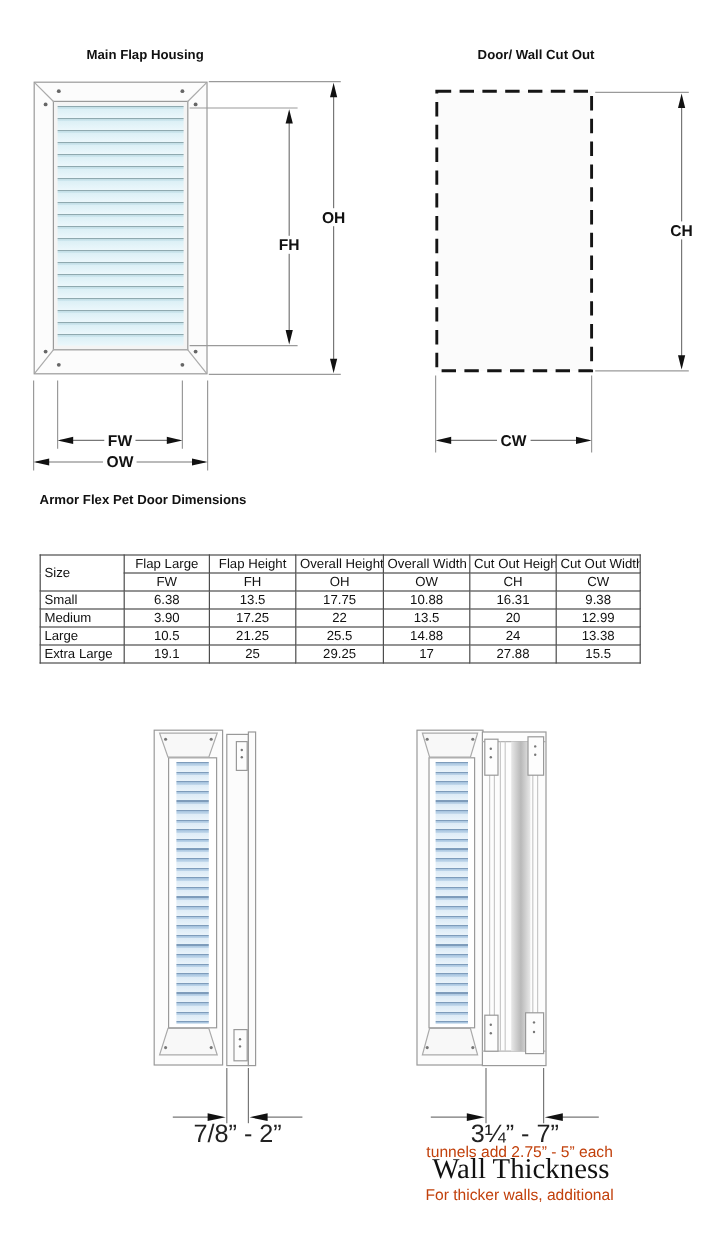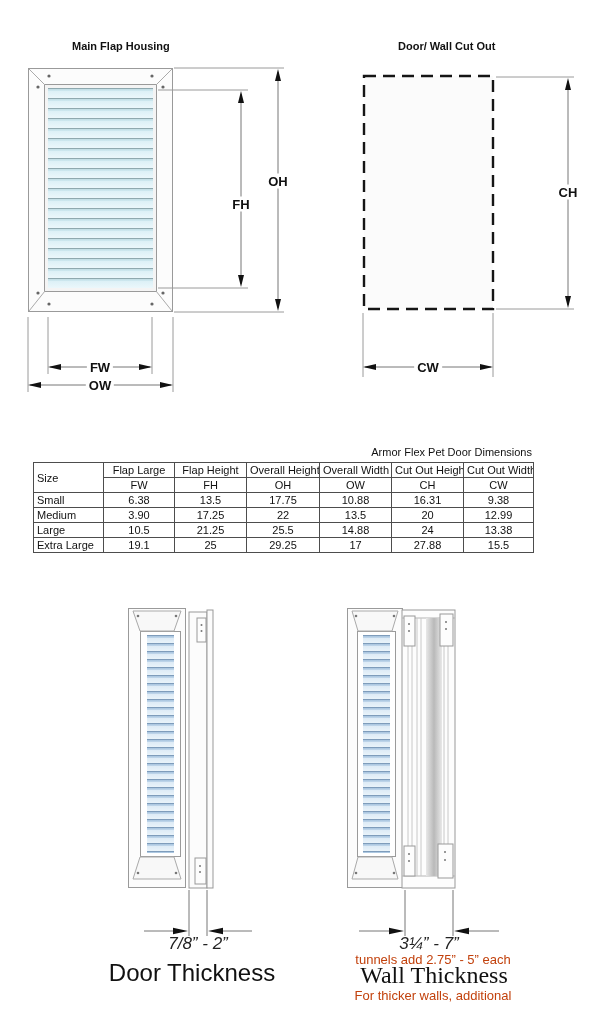--- a/index.html
+++ b/index.html
@@ -10,26 +10,26 @@
   .slats-top{position:absolute;
     background:repeating-linear-gradient(to bottom,
       #8fa9af 0px,#8fa9af 1px,#c2dde4 1px,#cfe9f1 3px,#dcf0f6 3px,#ebf7fb 10px);}
   .slats-side{position:absolute;
     background:repeating-linear-gradient(to bottom,
       #7e9cbb 0px,#7e9cbb 1px,#a6c3de 1px,#c3d9ec 3px,#ddebf6 3px,#e9f3fa 8px);}
   .diagram-title{position:absolute;font-size:11px;font-weight:bold;white-space:nowrap;padding-left:20px;}
   .dim-label{position:absolute;transform:translate(-50%,-50%);background:#fff;
     font-weight:bold;font-size:13px;padding:0 3px;white-space:nowrap;z-index:5;}
   .ctr{transform:translateX(-50%);white-space:nowrap;text-align:center;}
-  .range-label{position:absolute;font-size:17px;color:#222;z-index:5;font-style:italic;}
+  .range-label{position:absolute;font-size:21px;color:#222;z-index:5;}
   .big-label{position:absolute;font-size:24px;color:#111;z-index:5;}
   .note-line{position:absolute;font-size:13px;color:#c2410c;z-index:5;}
   #linework{position:absolute;left:0;top:0;z-index:4;pointer-events:none;}
   
-  #table-title{position:absolute;left:33px;top:446px;width:499px;text-align:right;font-size:11px;}
+  #table-title{position:absolute;left:33px;top:411px;width:499px;text-align:left;font-size:11px;font-weight:bold;}
   table#spec{position:absolute;left:33px;top:462px;border-collapse:collapse;
     table-layout:fixed;width:500px;font-size:11px;z-index:5;background:#fff;}
   #spec th,#spec td{border:1px solid #4d4d4d;padding:0 3px;height:14px;line-height:14px;
     font-weight:normal;overflow:hidden;white-space:nowrap;}
   #spec th.colname,#spec td.num{text-align:center;}
   #spec td.size,#spec th.size{text-align:left;}
 </style>
 </head>
 <body>
 
@@ -255,20 +255,19 @@
       <td class="num">25</td>
       <td class="num">29.25</td>
       <td class="num">17</td>
       <td class="num">27.88</td>
       <td class="num">15.5</td>
     </tr>
   </tbody>
     </table>
 
   <div class="range-label ctr" style="left:198px;top:934px;">7/8” - 2”</div>
-  <div class="big-label ctr" style="left:192px;top:959px;">Door Thickness</div>
 
   <div class="range-label ctr" style="left:429px;top:934px;">3¼” - 7”</div>
   <div class="big-label ctr" style="left:434px;top:962px;font-family:Liberation Serif, serif;">Wall Thickness</div>
   <div class="note-line ctr" style="left:433px;top:988px;">For thicker walls, additional</div>
   <div class="note-line ctr" style="left:433px;top:952px;">tunnels add 2.75” - 5” each</div>
 
 </div>
 
 </body></html>

